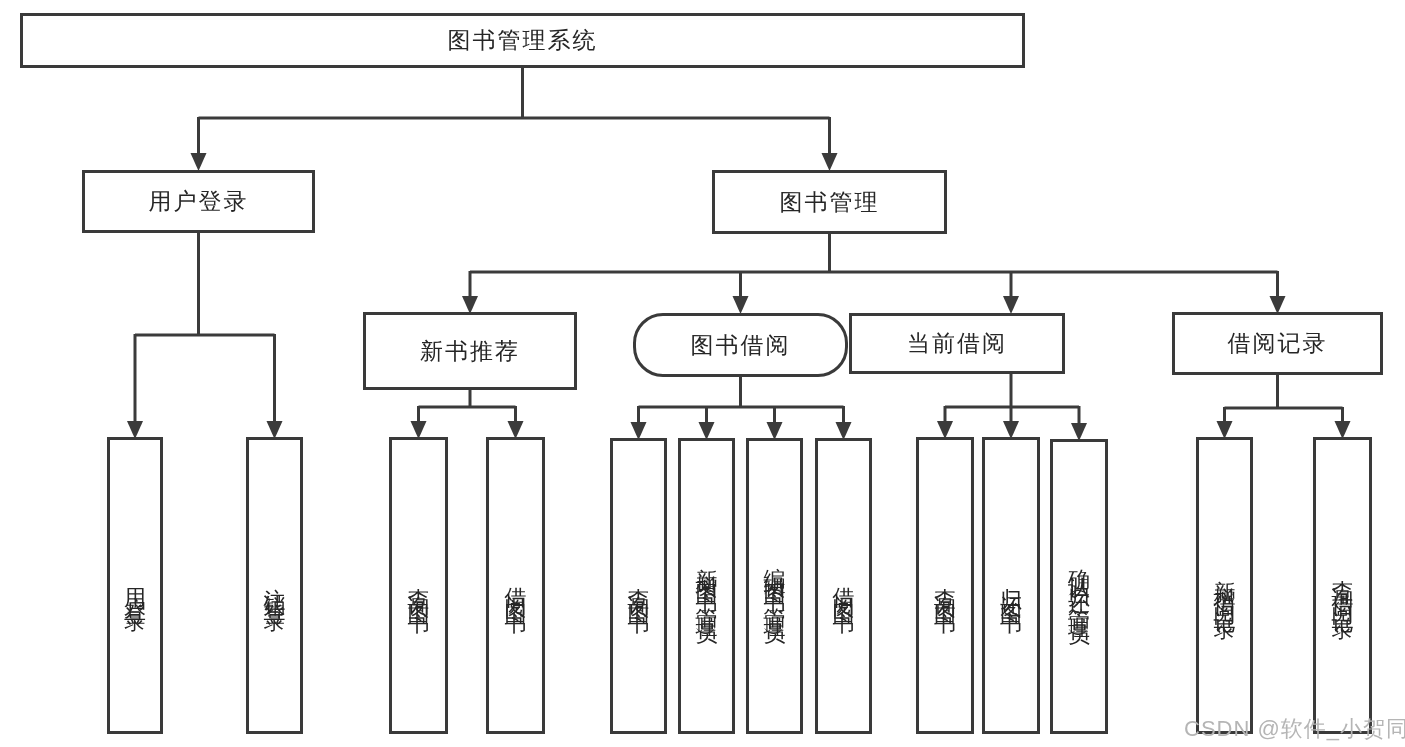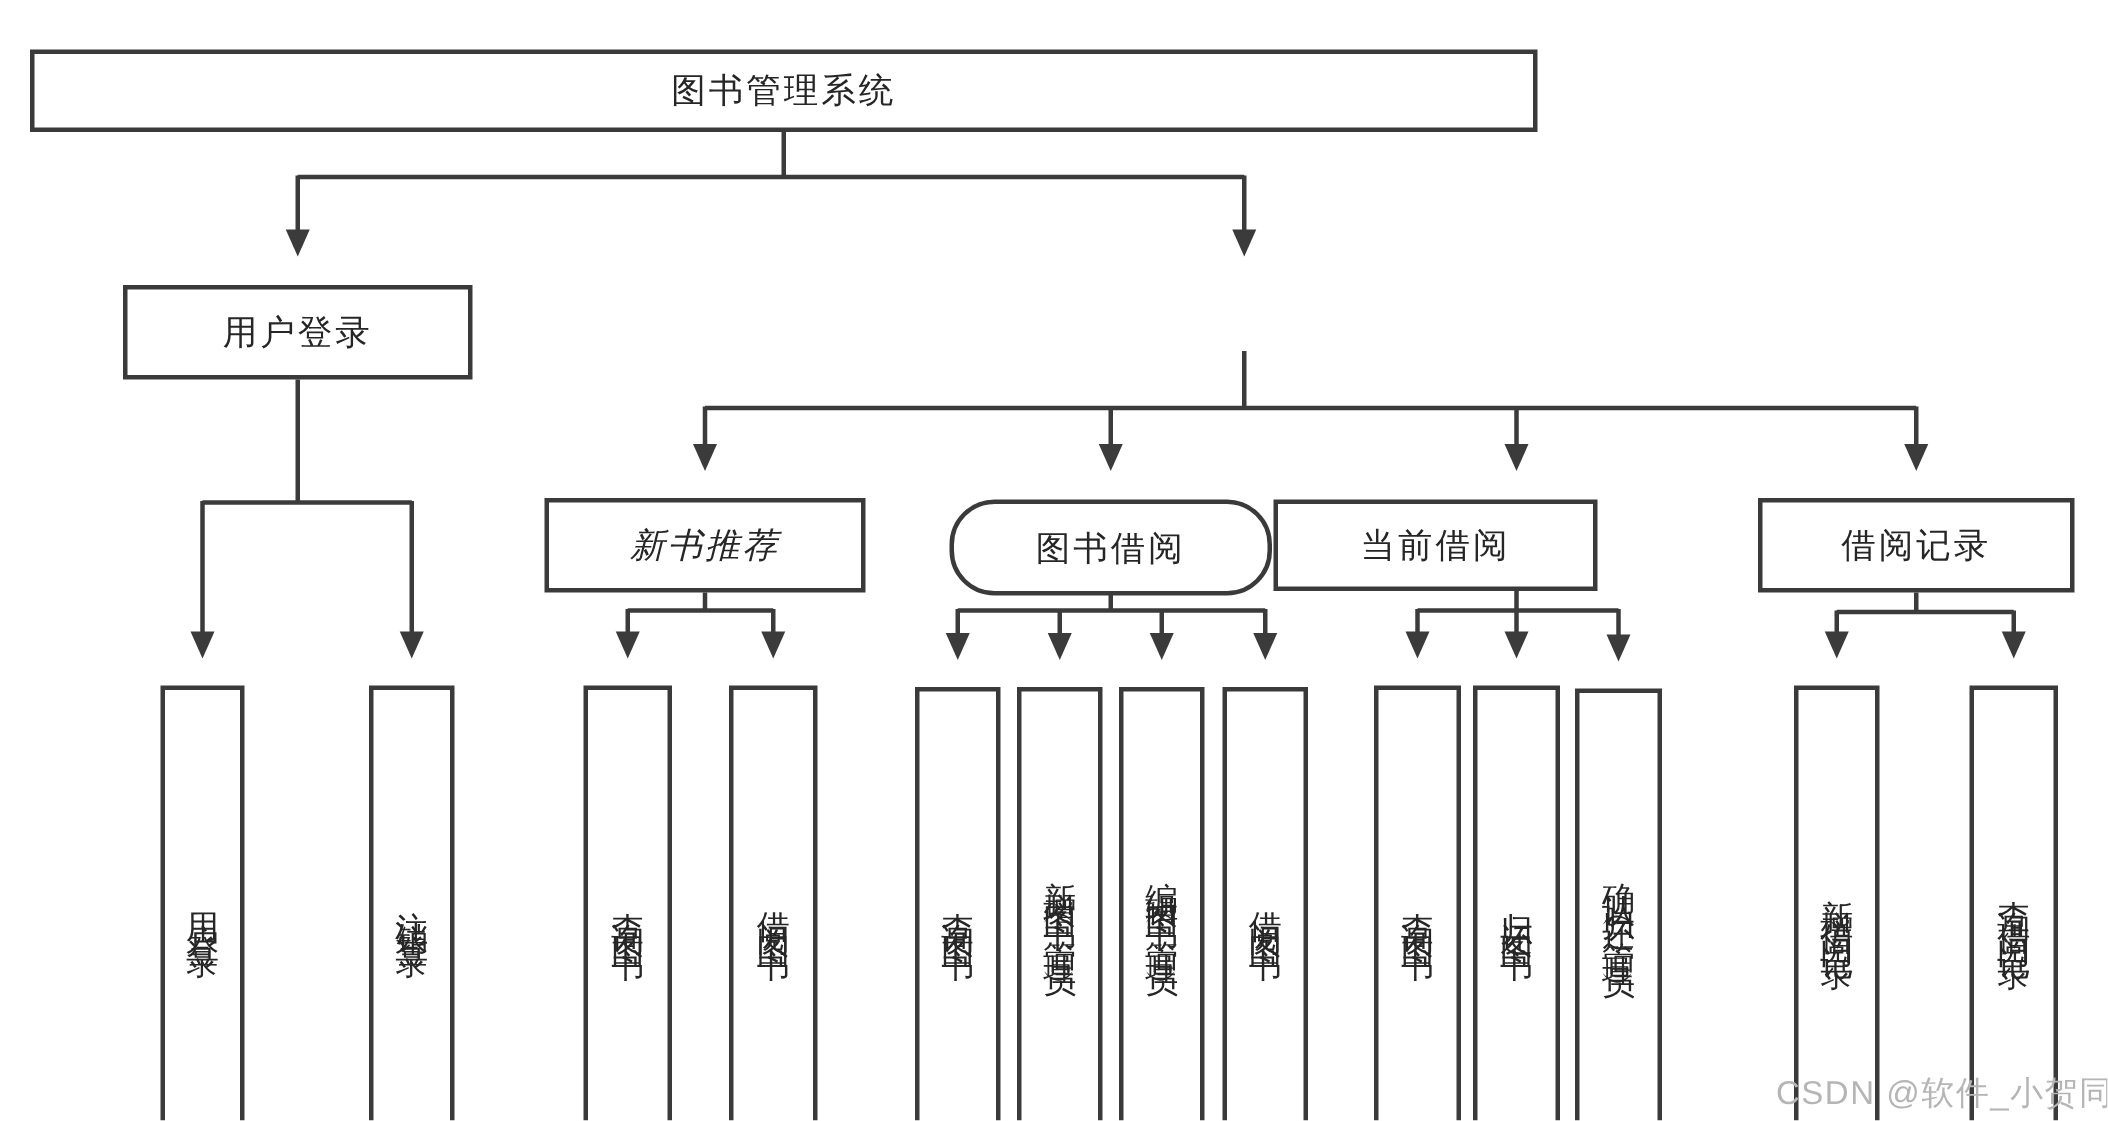--- a/index.html
+++ b/index.html
@@ -4,21 +4,21 @@
 <style>
   html,body{margin:0;padding:0;background:#fff;}
   .canvas{
     position:relative;width:1405px;height:747px;background:#ffffff;overflow:hidden;
     font-family:"Liberation Sans","DejaVu Sans",sans-serif;color:#262626;
   }
   svg.wires{position:absolute;left:0;top:0;z-index:1;}
   .node{
     position:absolute;box-sizing:border-box;background:#ffffff;
     border:3px solid #3a3a3a;display:flex;align-items:center;justify-content:center;
-    z-index:2;text-align:center;margin-top:20px;
+    z-index:2;text-align:center;
   }
   .h-node{font-size:23px;letter-spacing:2px;white-space:nowrap;}
   .v-node{font-size:22px;}
   .v-node .vtxt{
     writing-mode:vertical-rl;text-orientation:mixed;letter-spacing:8px;line-height:1;
   }
   .watermark{
     position:absolute;left:1184px;top:714px;z-index:3;
     font-size:22px;letter-spacing:1px;color:#b5b5b5;white-space:nowrap;
   }
@@ -104,22 +104,25 @@
     </g>
   </svg>
 
   <div class="node h-node" style="left:20px;top:13px;width:1005px;height:55px;">
     <span>图书管理系统</span>
   </div>
 
   <div class="node h-node" style="left:82px;top:170px;width:233px;height:63px;">
     <span>用户登录</span>
   </div>
+  <div class="node h-node" style="left:712px;top:170px;width:235px;height:64px;">
+    <span>图书管理</span>
+  </div>
 
-  <div class="node h-node" style="left:363px;top:312px;width:214px;height:63px;font-style:italic;">
+  <div class="node h-node" style="left:363px;top:312px;width:214px;height:78px;">
     <span>新书推荐</span>
   </div>
   <div class="node h-node" style="left:633px;top:313px;width:215px;height:64px;border-radius:30px;">
     <span>图书借阅</span>
   </div>
   <div class="node h-node" style="left:849px;top:313px;width:216px;height:61px;">
     <span>当前借阅</span>
   </div>
   <div class="node h-node" style="left:1172px;top:312px;width:211px;height:63px;">
     <span>借阅记录</span>

